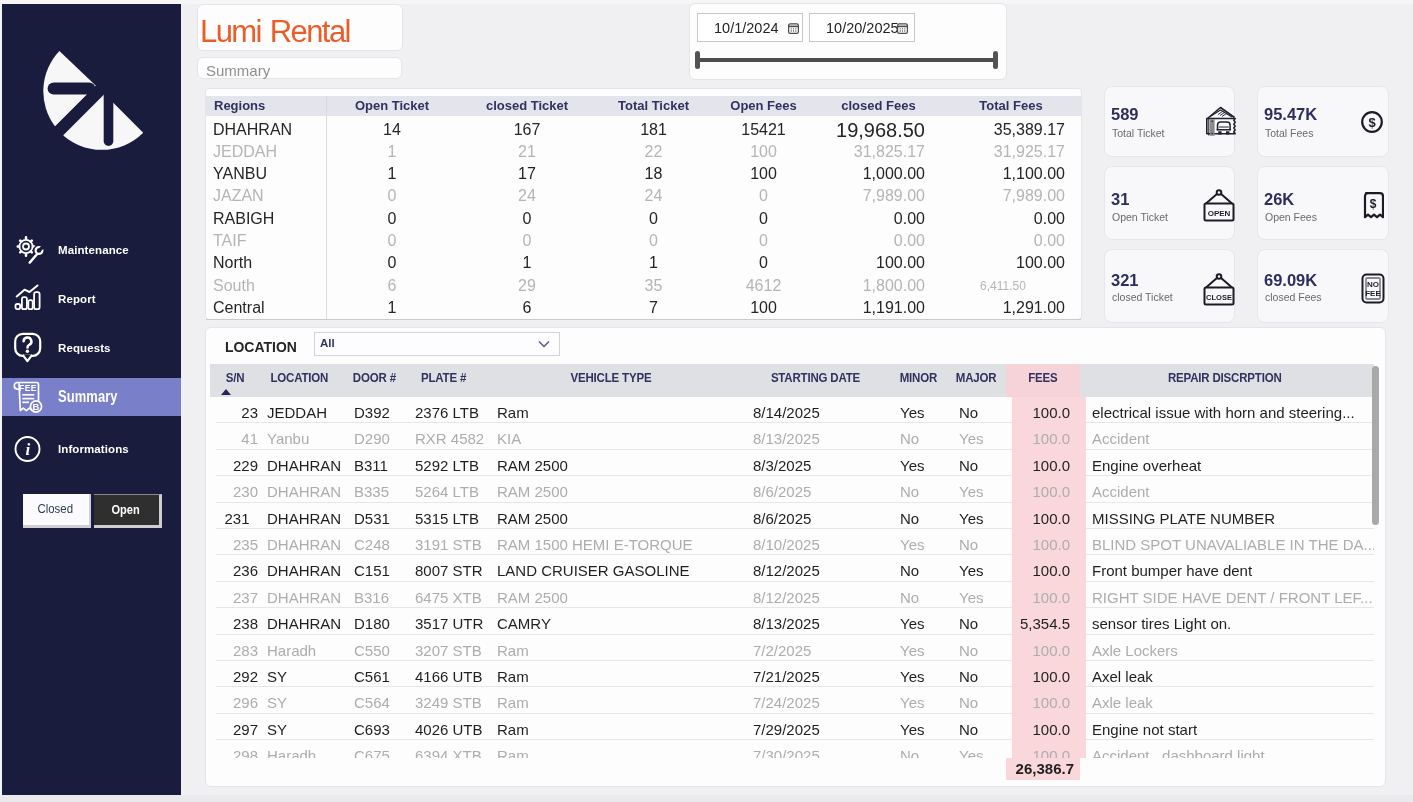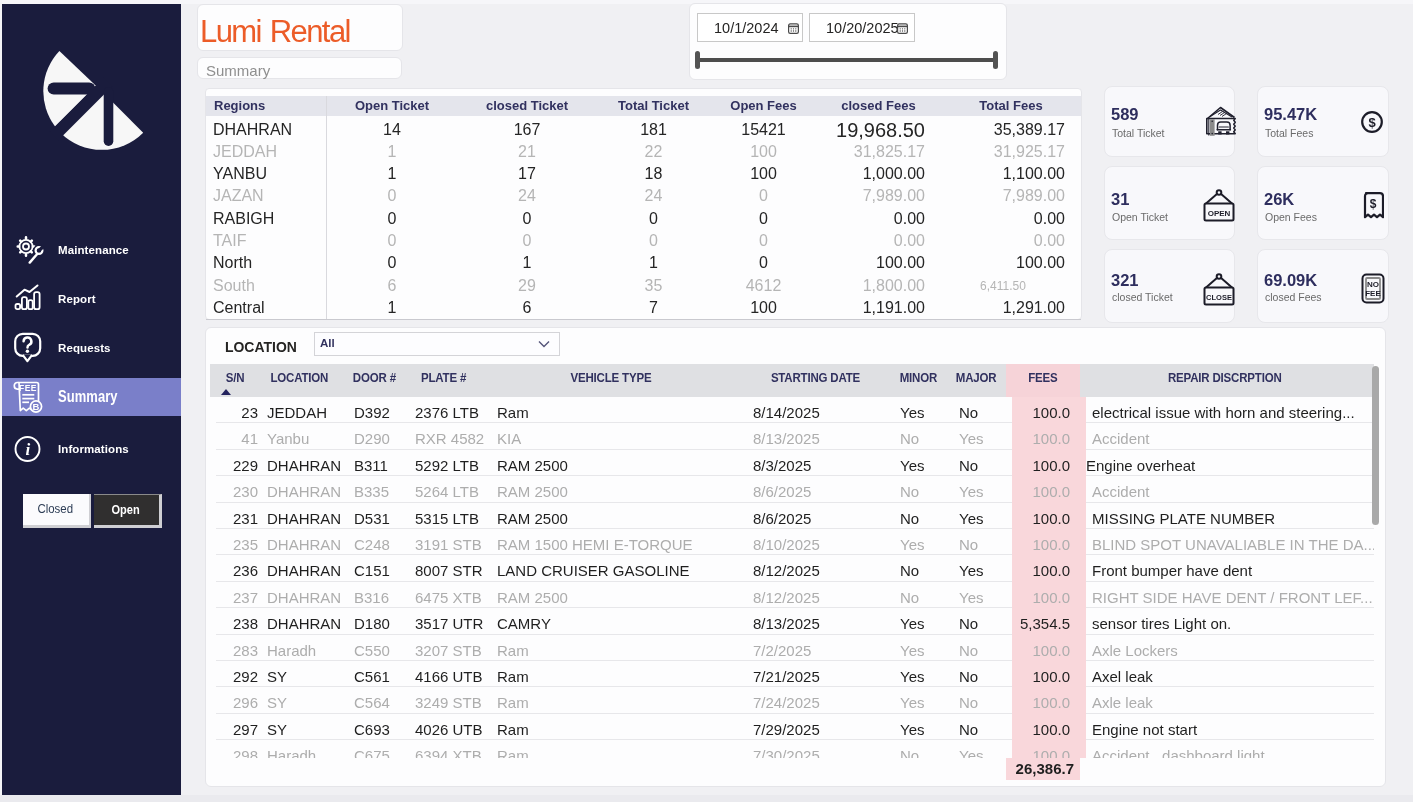--- a/index.html
+++ b/index.html
@@ -398,36 +398,36 @@
       <div class="brow dark" style="top: 52.8px;">
         <div class="bc" style="left: 0px; width: 51px; text-align: right; padding-right: 9px;">229</div>
         <div class="bc" style="left: 51px; width: 76px; text-align: left; padding-left: 0px;">DHAHRAN</div>
         <div class="bc" style="left: 136px; width: 56px; text-align: left; padding-left: 2px;">B311</div>
         <div class="bc" style="left: 199px; width: 70px; text-align: left; padding-left: 0px;">5292 LTB</div>
         <div class="bc" style="left: 281px; width: 240px; text-align: left; padding-left: 0px;">RAM 2500</div>
         <div class="bc" style="left: 525px; width: 160px; text-align: left; padding-left: 12px;">8/3/2025</div>
         <div class="bc" style="left: 684px; width: 48px; text-align: left; padding-left: 0px;">Yes</div>
         <div class="bc" style="left: 743px; width: 46px; text-align: left; padding-left: 0px;">No</div>
         <div class="bc feecell" style="left: 796px; width: 74px; text-align: right; padding-right: 16px;">100.0</div>
-        <div class="bc" style="left: 870px; width: 290px; text-align: left; ">Engine overheat</div>
+        <div class="bc" style="left: 870px; width: 290px; text-align: left; padding-left: 6px;">Engine overheat</div>
       </div>
       <div class="brow gray" style="top: 79.2px;">
         <div class="bc" style="left: 0px; width: 51px; text-align: right; padding-right: 9px;">230</div>
         <div class="bc" style="left: 51px; width: 76px; text-align: left; padding-left: 0px;">DHAHRAN</div>
         <div class="bc" style="left: 136px; width: 56px; text-align: left; padding-left: 2px;">B335</div>
         <div class="bc" style="left: 199px; width: 70px; text-align: left; padding-left: 0px;">5264 LTB</div>
         <div class="bc" style="left: 281px; width: 240px; text-align: left; padding-left: 0px;">RAM 2500</div>
         <div class="bc" style="left: 525px; width: 160px; text-align: left; padding-left: 12px;">8/6/2025</div>
         <div class="bc" style="left: 684px; width: 48px; text-align: left; padding-left: 0px;">No</div>
         <div class="bc" style="left: 743px; width: 46px; text-align: left; padding-left: 0px;">Yes</div>
         <div class="bc feecell" style="left: 796px; width: 74px; text-align: right; padding-right: 16px;">100.0</div>
         <div class="bc" style="left: 870px; width: 290px; text-align: left; padding-left: 6px;">Accident</div>
       </div>
       <div class="brow dark" style="top: 105.6px;">
-        <div class="bc" style="left: 0px; width: 51px; text-align: right; padding-right: 9px;">231</div>
+        <div class="bc" style="left: 0px; width: 51px; text-align: center; padding-right: 9px;">231</div>
         <div class="bc" style="left: 51px; width: 76px; text-align: left; padding-left: 0px;">DHAHRAN</div>
         <div class="bc" style="left: 136px; width: 56px; text-align: left; padding-left: 2px;">D531</div>
         <div class="bc" style="left: 199px; width: 70px; text-align: left; padding-left: 0px;">5315 LTB</div>
         <div class="bc" style="left: 281px; width: 240px; text-align: left; padding-left: 0px;">RAM 2500</div>
         <div class="bc" style="left: 525px; width: 160px; text-align: left; padding-left: 12px;">8/6/2025</div>
         <div class="bc" style="left: 684px; width: 48px; text-align: left; padding-left: 0px;">No</div>
         <div class="bc" style="left: 743px; width: 46px; text-align: left; padding-left: 0px;">Yes</div>
         <div class="bc feecell" style="left: 796px; width: 74px; text-align: right; padding-right: 16px;">100.0</div>
         <div class="bc" style="left: 870px; width: 290px; text-align: left; padding-left: 6px;">MISSING PLATE NUMBER</div>
       </div>

